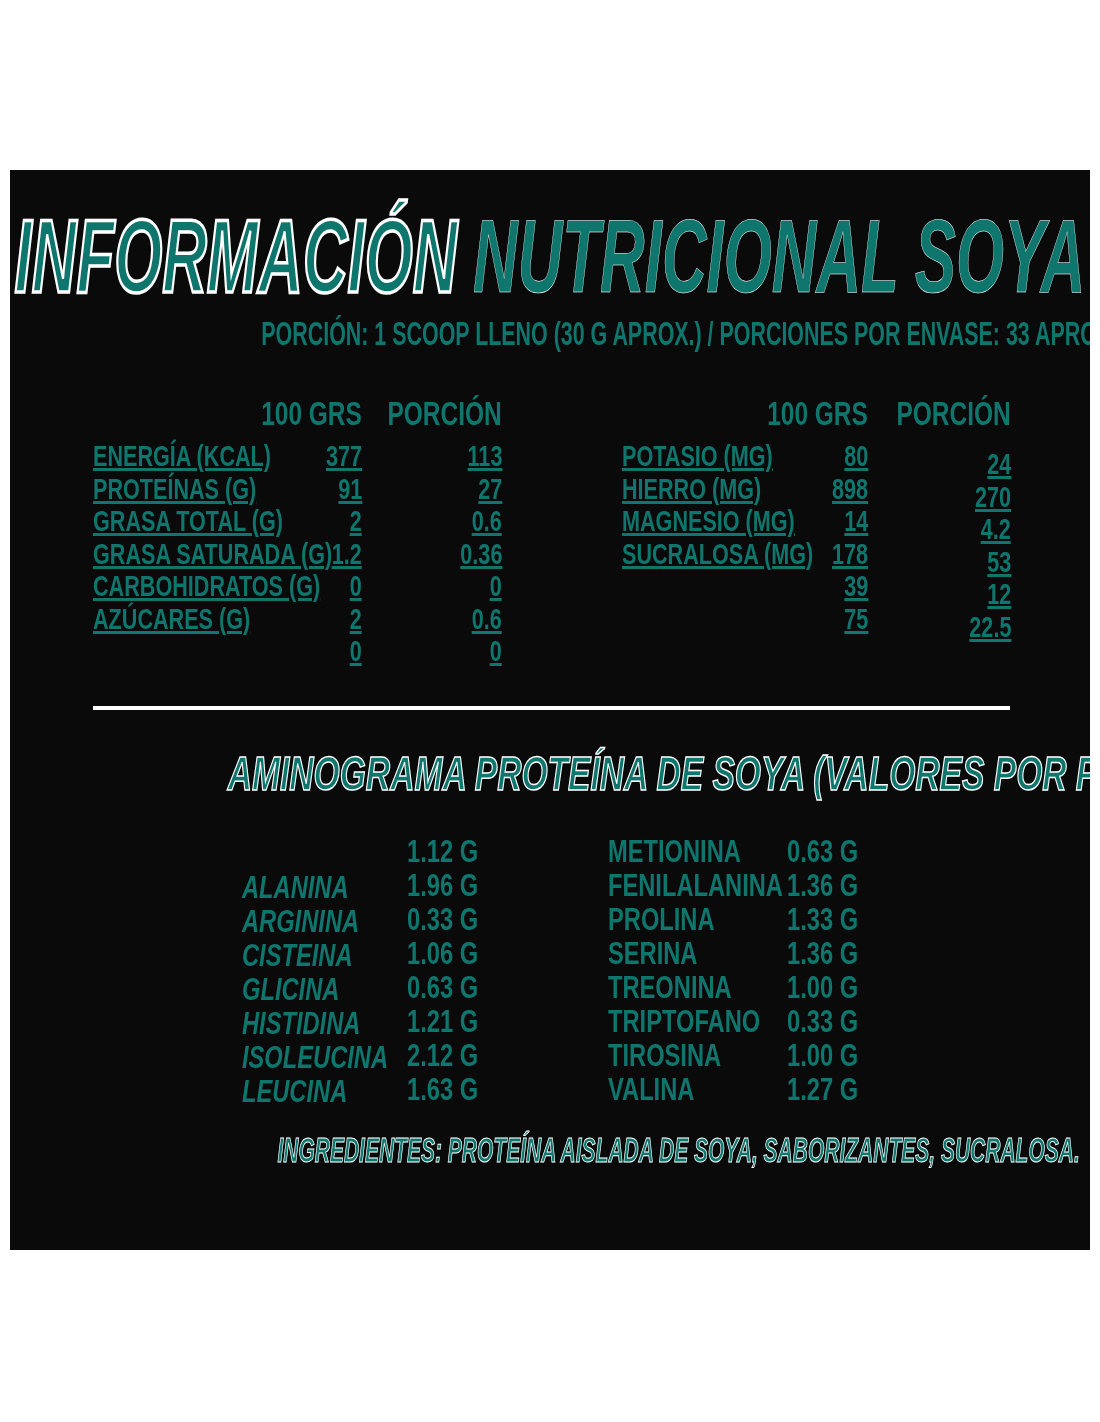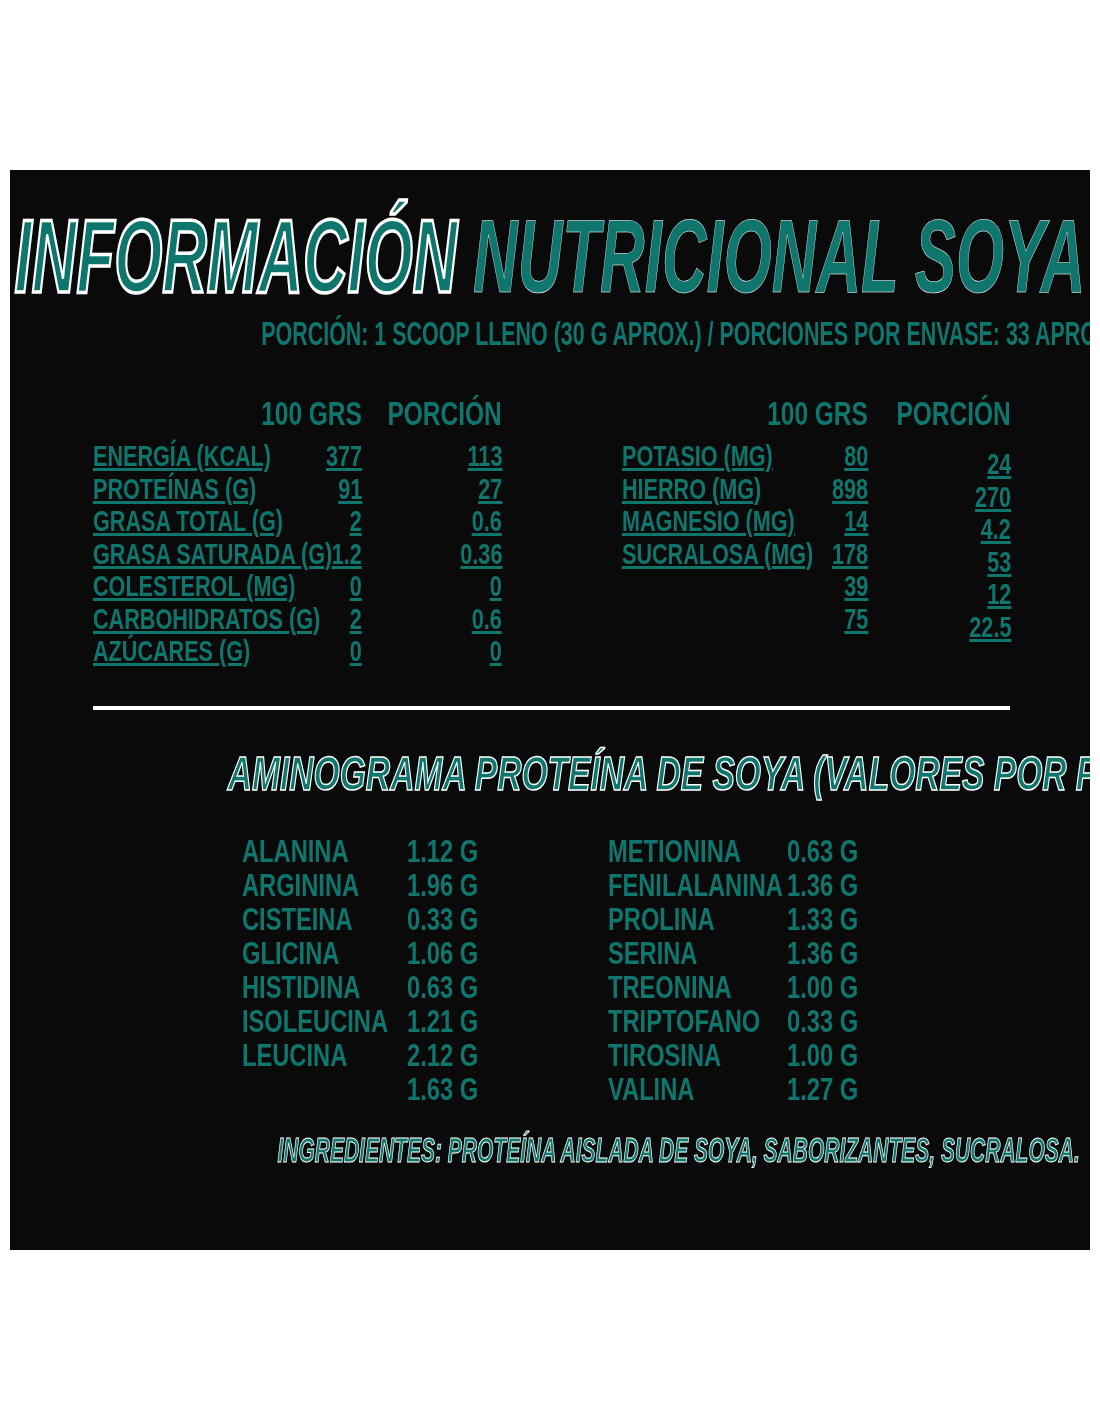--- a/index.html
+++ b/index.html
@@ -44,21 +44,21 @@
   #nt-right-c1{left:690px;top:270px;width:168px;}
   #nt-right-c2{left:840px;top:270px;width:161px;}
 
   .divider{position:absolute;left:83px;top:536px;width:917px;height:4px;background:#ffffff;}
 
   .am-heading{position:absolute;top:580px;left:0;width:100%;text-align:center;
               font-size:48px;font-weight:700;font-style:italic;line-height:1;}
   .am-heading .cond{transform:scaleX(0.70);transform-origin:center center;
                     -webkit-text-stroke:1.5px #ffffff;}
 
-  #am-left-labels{left:232px;top:664px;}
+  #am-left-labels{left:232px;top:700px;font-style:italic;}
   #am-left-values{left:300px;top:664px;width:168px;}
   #am-right-labels{left:598px;top:664px;}
   #am-right-values{left:680px;top:664px;width:168px;}
   .am .cellrow .cx-l{transform:scaleX(0.74);}
   .am .cellrow .cx-r{transform:scaleX(0.74);}
 
   .ingredients{position:absolute;top:962px;left:0;width:100%;text-align:left;
                font-size:35px;font-weight:700;font-style:italic;line-height:1;}
   .ingredients .cond{transform:scaleX(0.60);transform-origin:center center;
                      -webkit-text-stroke:1px #ffffff;}
@@ -97,23 +97,20 @@
         <div class="cellrow">
           <span class="cond cx-l">PROTEÍNAS (G)</span>
         </div>
         <div class="cellrow">
           <span class="cond cx-l">GRASA TOTAL (G)</span>
         </div>
         <div class="cellrow">
           <span class="cond cx-l">GRASA SATURADA (G)</span>
         </div>
         <div class="cellrow">
-          <span class="cond cx-l">COLESTEROL (MG)</span>
-        </div>
-        <div class="cellrow">
           <span class="cond cx-l">CARBOHIDRATOS (G)</span>
         </div>
         <div class="cellrow">
           <span class="cond cx-l">AZÚCARES (G)</span>
         </div>
       </div>
     <div class="stack nt right" id="nt-left-c1">
         <div class="cellrow">
           <span class="cond cx-r">377</span>
         </div>

